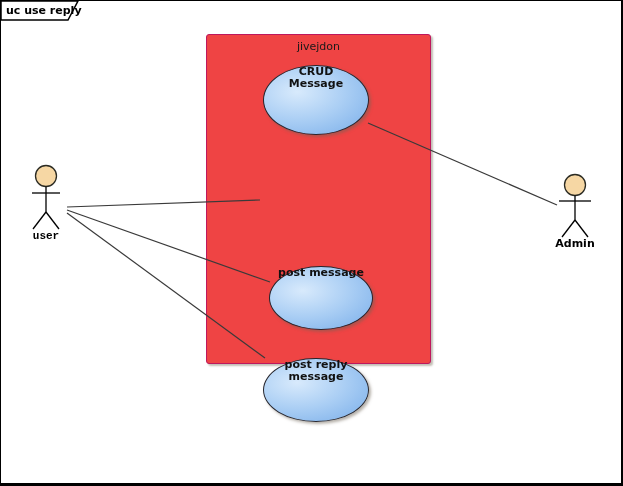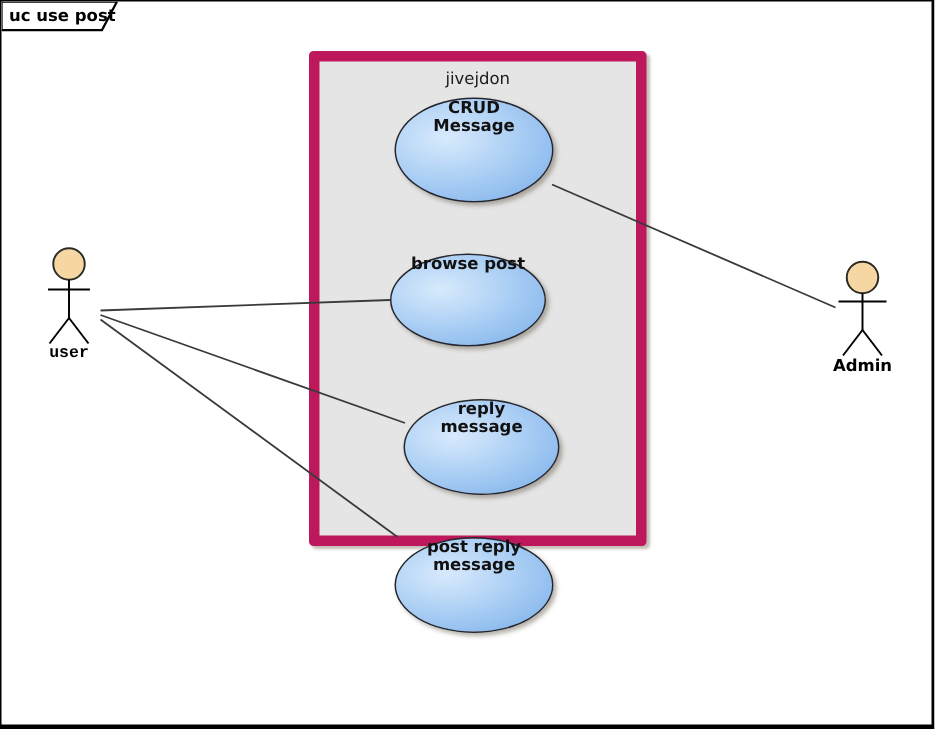--- a/index.html
+++ b/index.html
@@ -22,22 +22,22 @@
     position: absolute;
     left: 5px; top: 3px;
     font-size: 11px; font-weight: bold; color: #000;
     white-space: nowrap;
     z-index: 6;
   }
   .system-boundary {
     position: absolute;
     left: 205px; top: 33px;
     width: 225px; height: 330px;
-    background: #e5e5e5;
-    border: 7px solid #be185d;
+    background: #ef4444;
+    border: 1px solid #be185d;
     border-radius: 3px;
     box-shadow: 2px 2px 2px rgba(120,110,90,0.45);
     z-index: 1;
   }
   .system-boundary-label {
     position: absolute;
     left: 0; top: 5px; width: 100%;
     text-align: center;
     font-size: 11px; color: #1a1a1a;
   }
@@ -73,34 +73,31 @@
     z-index: 3;
     pointer-events: none;
   }
   .overlay .assoc { pointer-events: stroke; }
 </style>
 </head>
 <body>
 
 <div class="canvas">
 
-  <div class="diagram-tab-label">uc use post</div>
+  <div class="diagram-tab-label">uc use reply</div>
 
   <div class="system-boundary">
     <div class="system-boundary-label">jivejdon</div>
   </div>
 
   <div class="usecase uc-crud">
     <span>CRUD Message</span>
   </div>
-  <div class="usecase uc-browse">
-    <span>browse post</span>
-  </div>
   <div class="usecase uc-post">
-    <span>reply message</span>
+    <span>post message</span>
   </div>
   <div class="usecase uc-reply">
     <span>post reply message</span>
   </div>
 
   <div class="actor-label actor-label-user">user</div>
   <div class="actor-label actor-label-admin">Admin</div>
 
   <svg class="overlay" width="623" height="486" viewBox="0 0 623 486">
 

